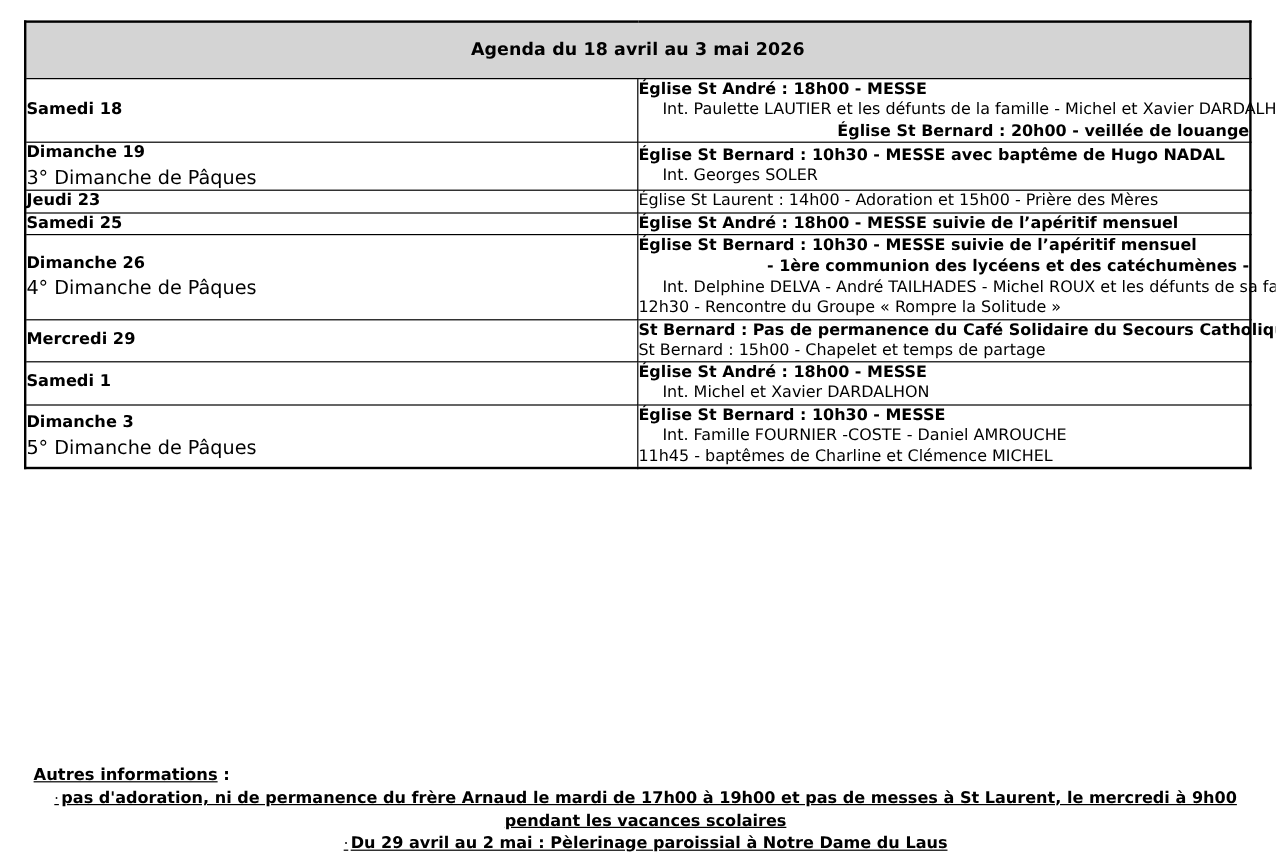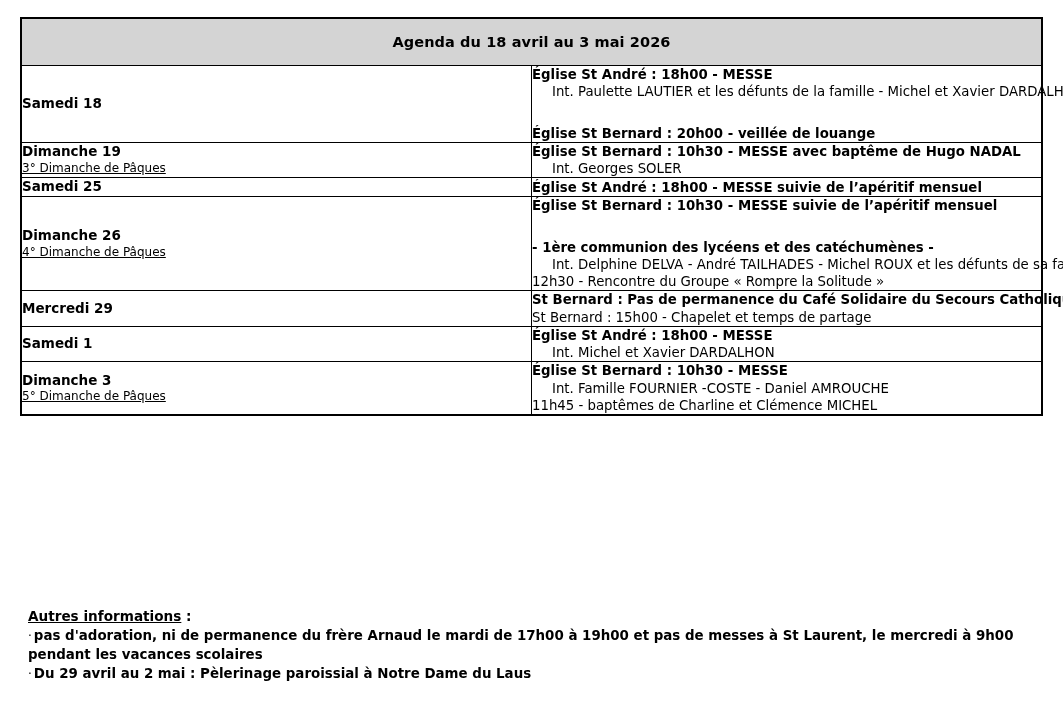--- a/index.html
+++ b/index.html
@@ -51,56 +51,57 @@
     padding: 4px 4px;
     line-height: 1.32;
   }
   .day-name {
     font-weight: bold;
     font-size: 13.5px;
     display: block;
   }
   .day-sub {
     font-weight: normal;
-    font-size: 12px;
+    font-size: 16px;
     display: block;
-    text-decoration: underline;
   }
   .events-cell {
     padding: 4px 6px 5px 6px;
     line-height: 1.30;
   }
   .ev {
     font-size: 13.3px;
     white-space: nowrap;
   }
   .ev.b { font-weight: bold; }
   .ev.n { font-weight: normal; }
-  .ev.c { text-align: left; margin-top: 24px; }
+  .ev.c { text-align: right; }
   .ev.ind { padding-left: 20px; }
 
   .notes {
     position: absolute;
     left: 28px;
-    top: 607px;
+    top: 637px;
     width: 1020px;
     font-size: 13.4px;
     font-weight: bold;
     line-height: 1.40;
+    text-decoration: underline;
   }
   .notes-title {
     display: inline-block;
     font-weight: bold;
     font-size: 13.6px;
     margin-bottom: 1px;
   }
   .notes-title u { text-decoration: underline; }
   .note-line {
     font-weight: bold;
     font-size: 13.4px;
+    text-align: center;
   }
   .bullet {
     font-weight: normal;
     font-size: 12px;
     padding-right: 2px;
   }
 </style>
 </head>
 <body>
 
@@ -128,20 +129,28 @@
               <span class="day-name">Dimanche 19</span>
               <span class="day-sub">3° Dimanche de Pâques</span>
             </td>
             <td class="events-cell">
               <div class="ev b">Église St Bernard : 10h30 - MESSE avec baptême de Hugo NADAL</div>
               <div class="ev n ind">Int.  Georges SOLER</div>
             </td>
           </tr>
           <tr>
             <td class="day-cell">
+              <span class="day-name">Jeudi 23</span>
+            </td>
+            <td class="events-cell">
+              <div class="ev n">Église St Laurent : 14h00 - Adoration et 15h00 - Prière des Mères</div>
+            </td>
+          </tr>
+          <tr>
+            <td class="day-cell">
               <span class="day-name">Samedi 25</span>
             </td>
             <td class="events-cell">
               <div class="ev b">Église St André : 18h00 - MESSE suivie de l’apéritif mensuel</div>
             </td>
           </tr>
           <tr>
             <td class="day-cell">
               <span class="day-name">Dimanche 26</span>
               <span class="day-sub">4° Dimanche de Pâques</span>

